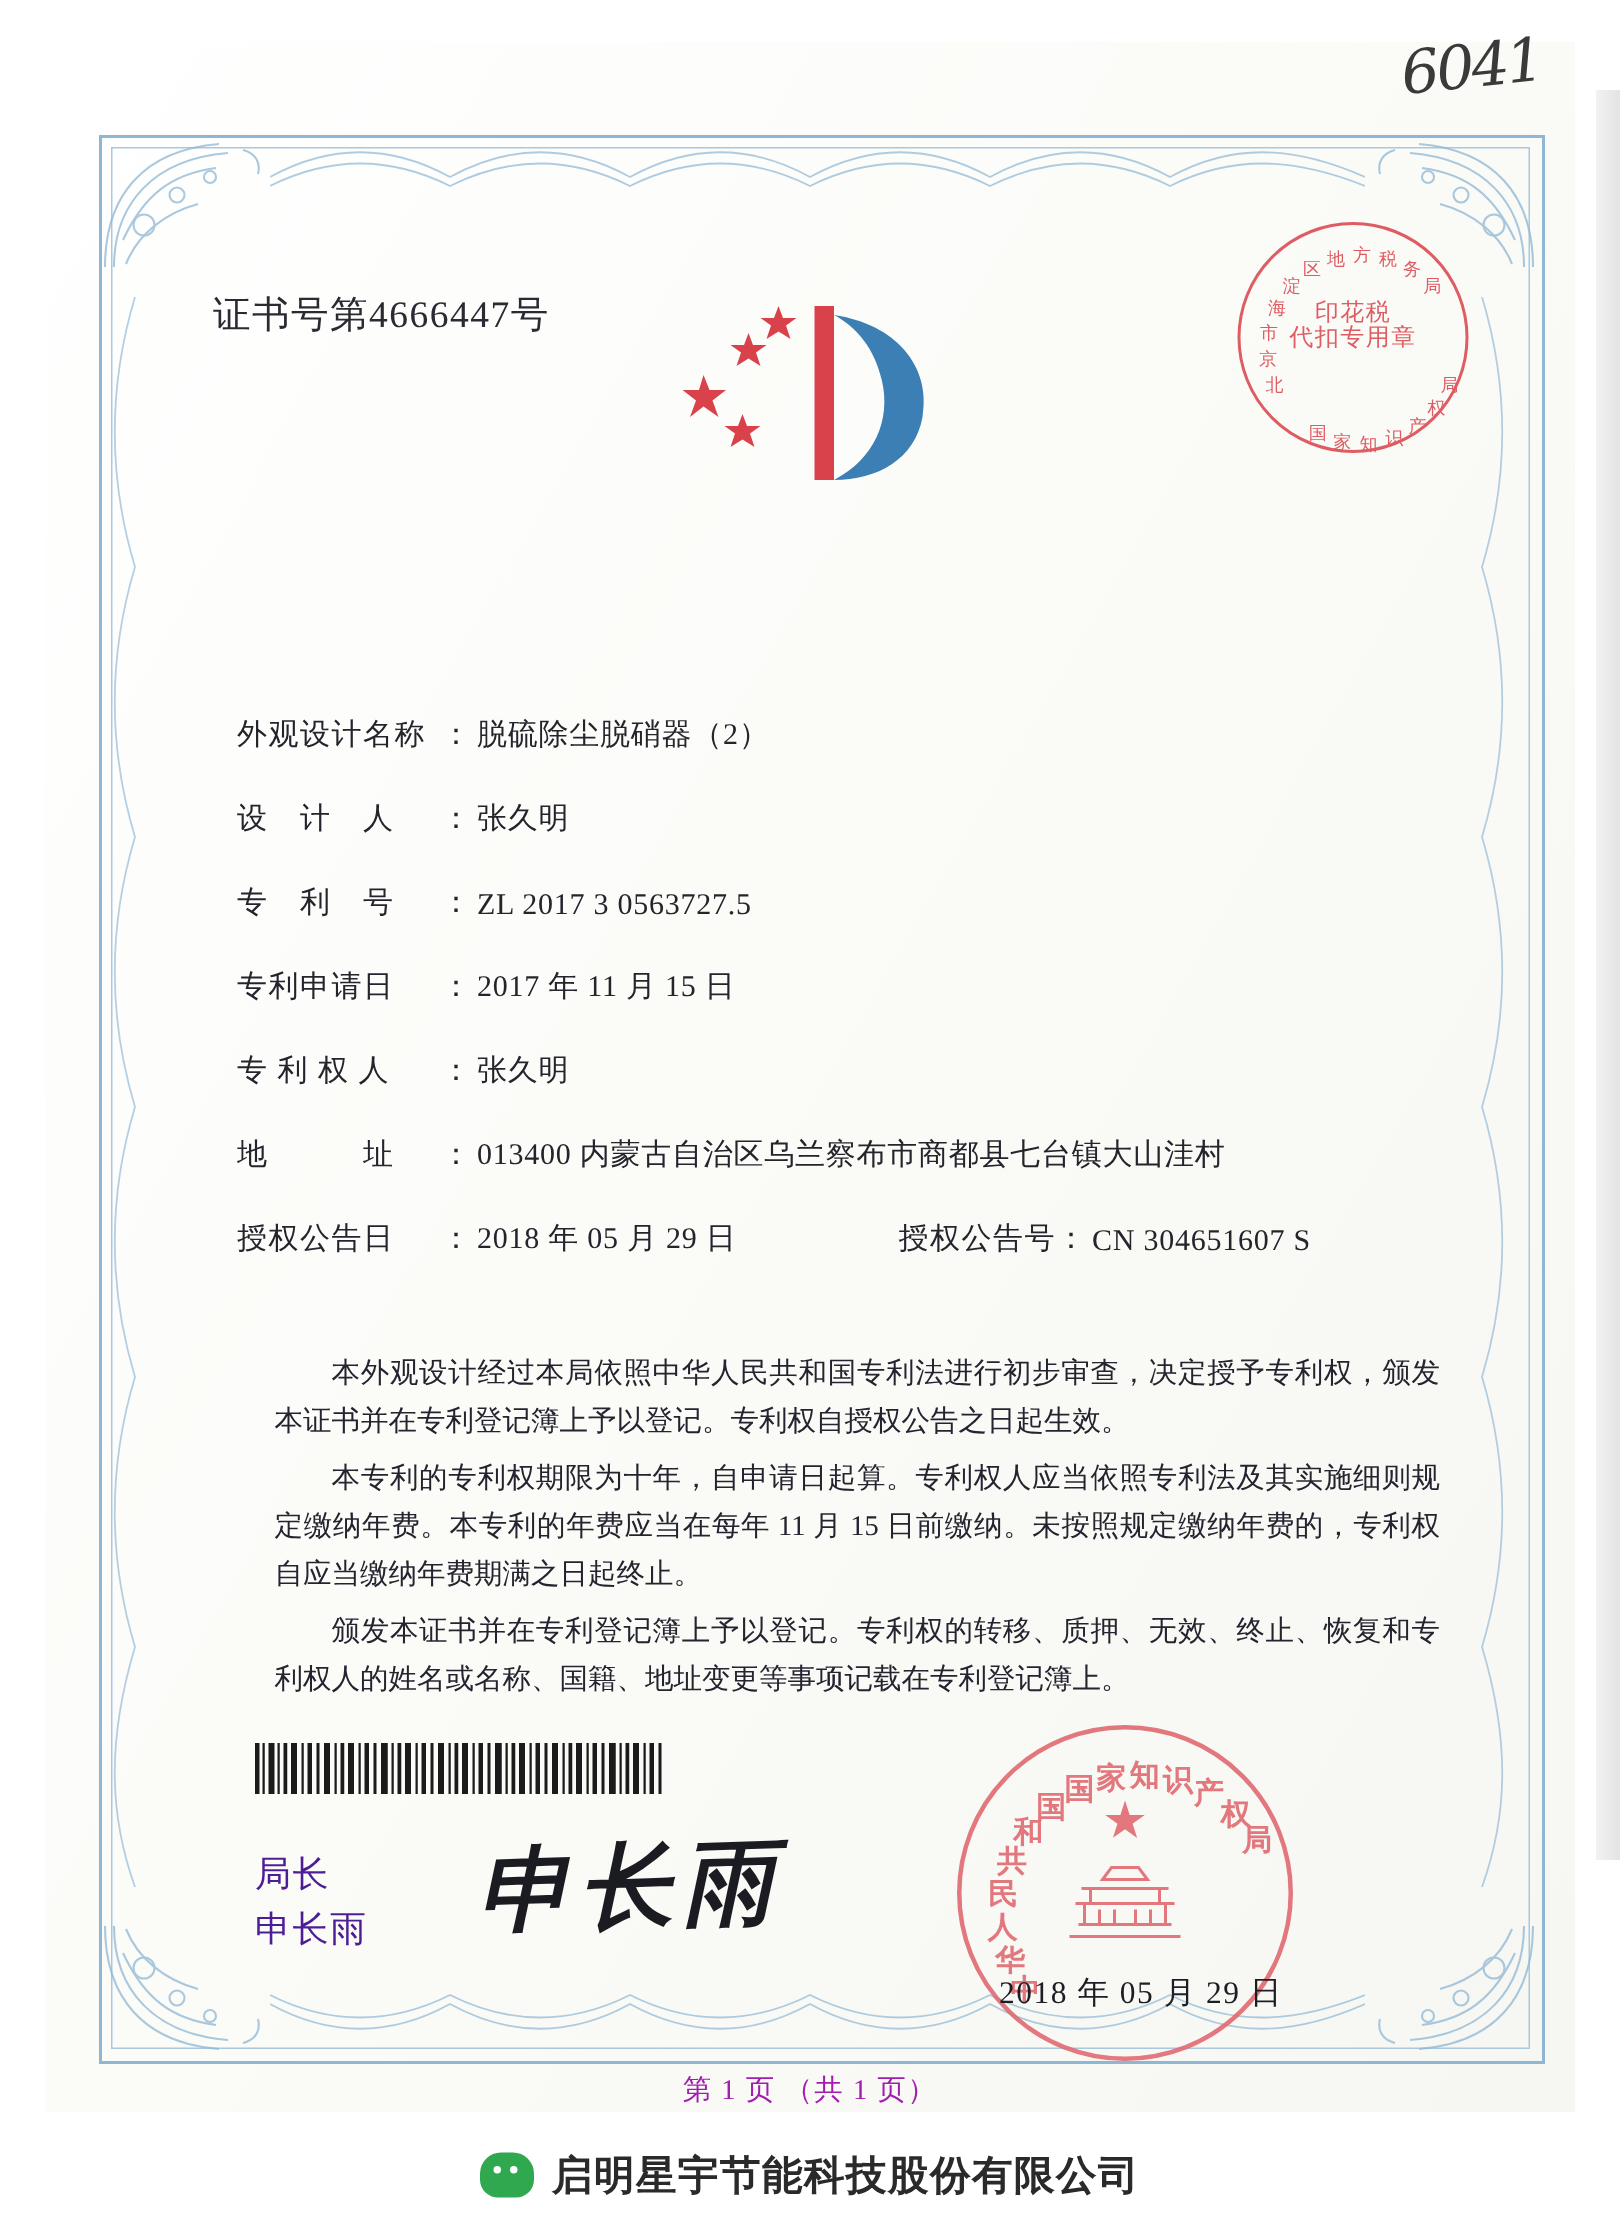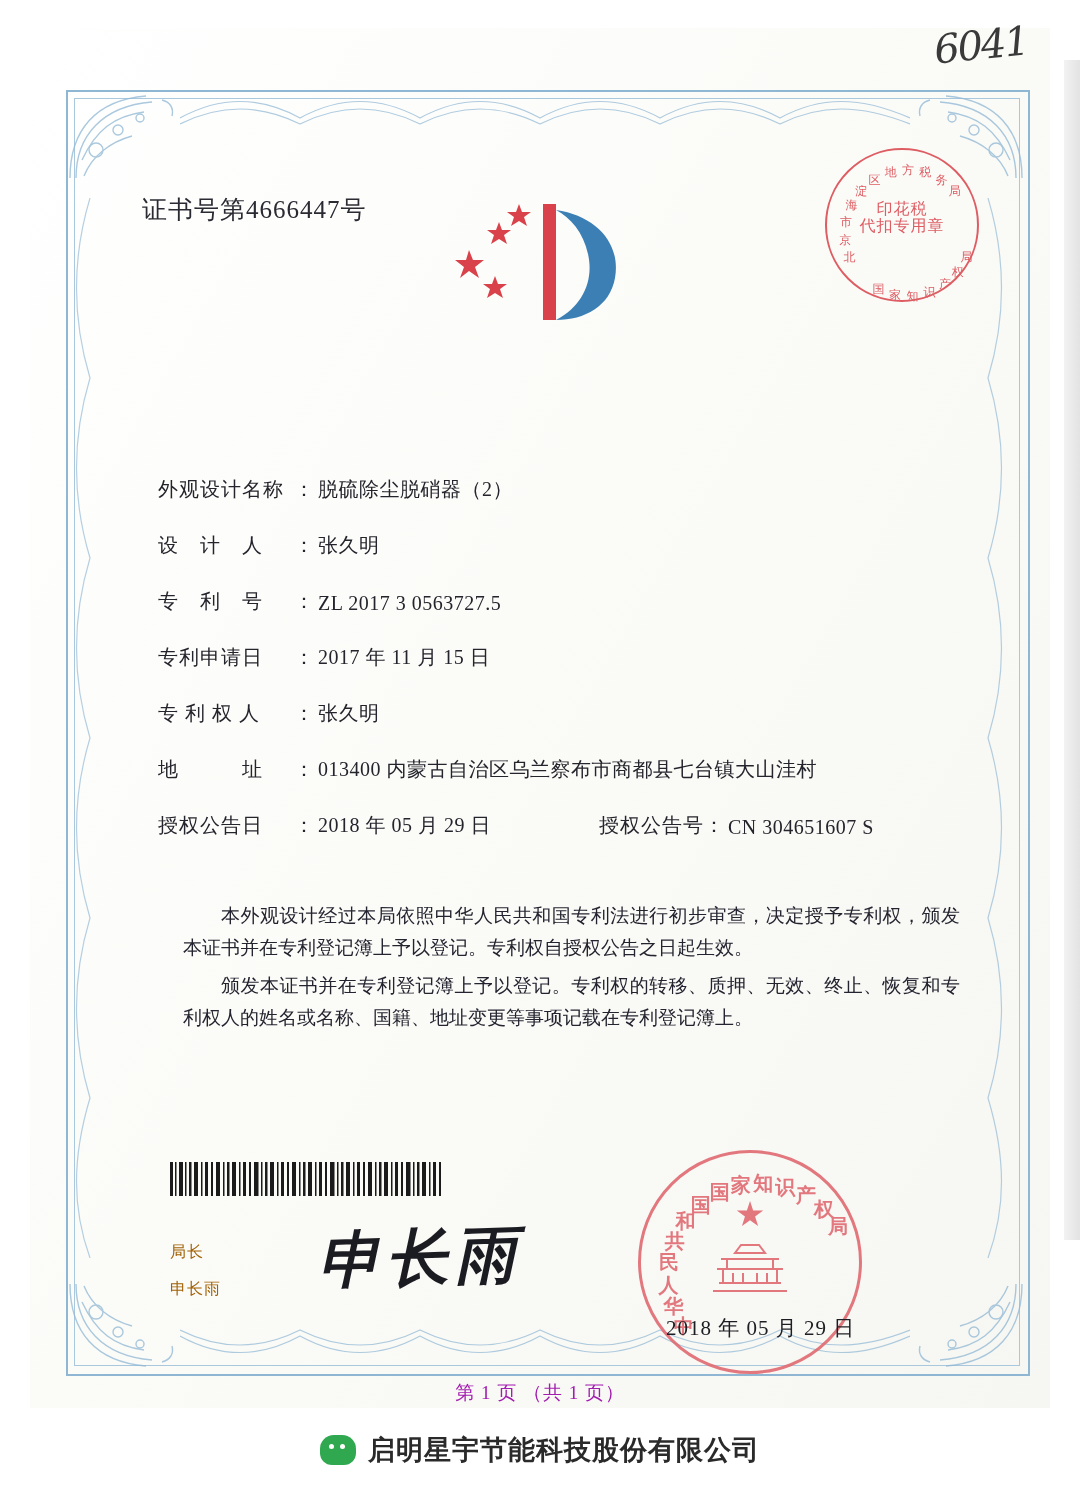--- a/index.html
+++ b/index.html
@@ -220,24 +220,25 @@
     top: 1134px;
     width: 272px;
     height: 34px;
   }
 
   
   #sign-block {
     position: absolute;
     left: 140px;
     top: 1205px;
-    font-size: 16px;
-    color: #a16207;
+    font-size: 24px;
+    color: #4c1d95;
     line-height: 37px;
     letter-spacing: 1px;
+    font-family: Liberation Mono, monospace;
   }
   #signature-script {
     position: absolute;
     left: 288px;
     top: 1188px;
     font-size: 62px;
     color: #1b1b22;
     font-family: "DejaVu Serif", serif;
     letter-spacing: 6px;
     transform: rotate(-2deg);
@@ -516,20 +517,21 @@
       <span class="field-colon">：</span>
       <span class="field-value">2018 年 05 月 29 日</span>
       <span class="second-label">授权公告号</span>
       <span class="field-colon">：</span>
       <span class="field-value">CN 304651607 S</span>
     </div>
   </div>
 
   <div id="body-text">
     <p>本外观设计经过本局依照中华人民共和国专利法进行初步审查，决定授予专利权，颁发本证书并在专利登记簿上予以登记。专利权自授权公告之日起生效。</p>
+    <p>本专利的专利权期限为十年，自申请日起算。专利权人应当依照专利法及其实施细则规定缴纳年费。本专利的年费应当在每年 11 月 15 日前缴纳。未按照规定缴纳年费的，专利权自应当缴纳年费期满之日起终止。</p>
     <p>颁发本证书并在专利登记簿上予以登记。专利权的转移、质押、无效、终止、恢复和专利权人的姓名或名称、国籍、地址变更等事项记载在专利登记簿上。</p>
   </div>
 
   <svg id="barcode" viewBox="0 0 272 34" preserveAspectRatio="none">
     <g fill="#1b1b1b">
       <rect x="0" y="0" width="3" height="34"></rect>
         <rect x="5" y="0" width="1.5" height="34"></rect>
       <rect x="9" y="0" width="4" height="34"></rect>
         <rect x="15" y="0" width="1.5" height="34"></rect>
       <rect x="19" y="0" width="2.5" height="34"></rect>

